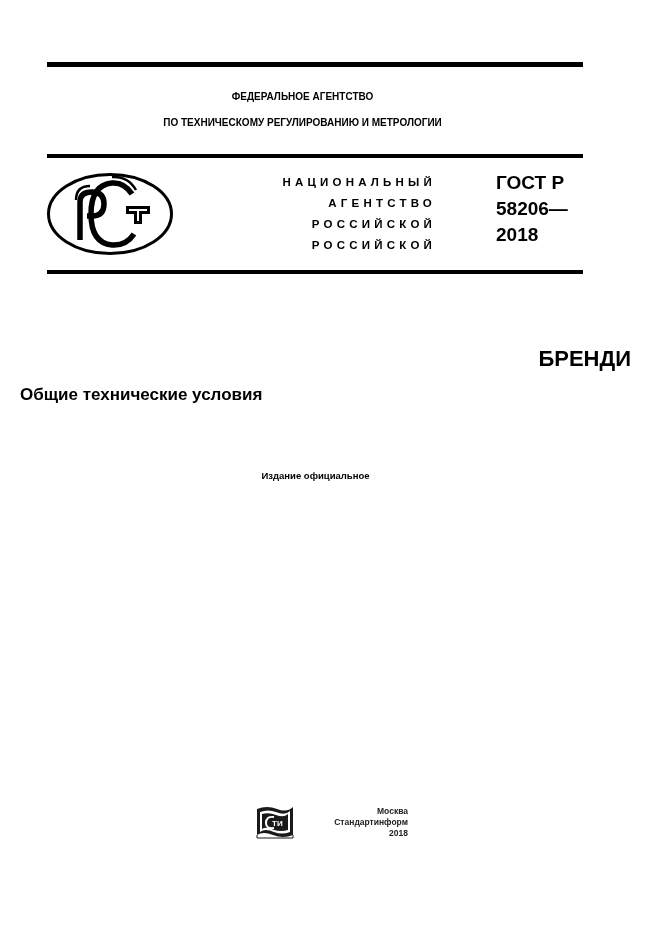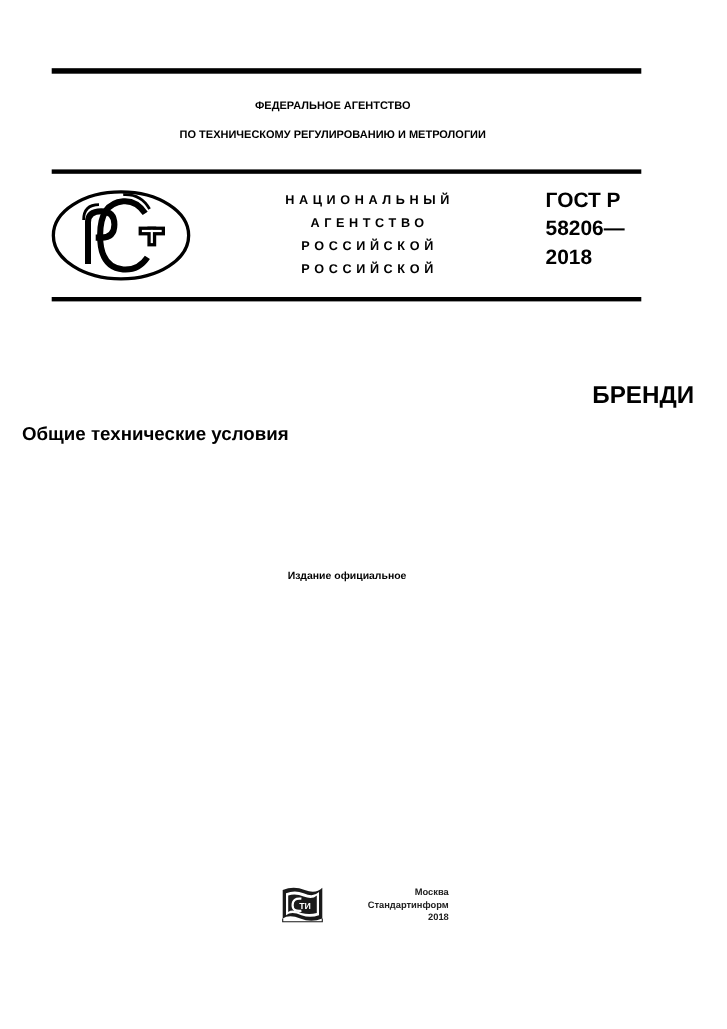--- a/index.html
+++ b/index.html
@@ -49,21 +49,21 @@
       position: absolute;
       left: 236px;
       top: 172px;
       width: 200px;
       text-align: center;
       font-weight: bold;
       font-size: 11.5px;
       line-height: 21px;
       letter-spacing: 4.2px;
     }
-    .national div { white-space: nowrap; }
+    .national div { white-space: nowrap; text-align: right; }
 
     .gost-code {
       position: absolute;
       left: 496px;
       top: 170px;
       font-weight: bold;
       font-size: 19px;
       line-height: 26px;
     }
     .gost-code div { white-space: nowrap; }
@@ -88,21 +88,20 @@
       margin-left: 20px;
     }
     .edition {
       position: absolute;
       left: 0;
       width: 631px;
       top: 470px;
       text-align: center;
       font-weight: bold;
       font-size: 9.5px;
-      margin-top: 48px;
     }
 
     .publisher-logo {
       position: absolute;
       left: 255px;
       top: 805px;
       width: 40px;
       height: 34px;
     }
     .publisher-text {

